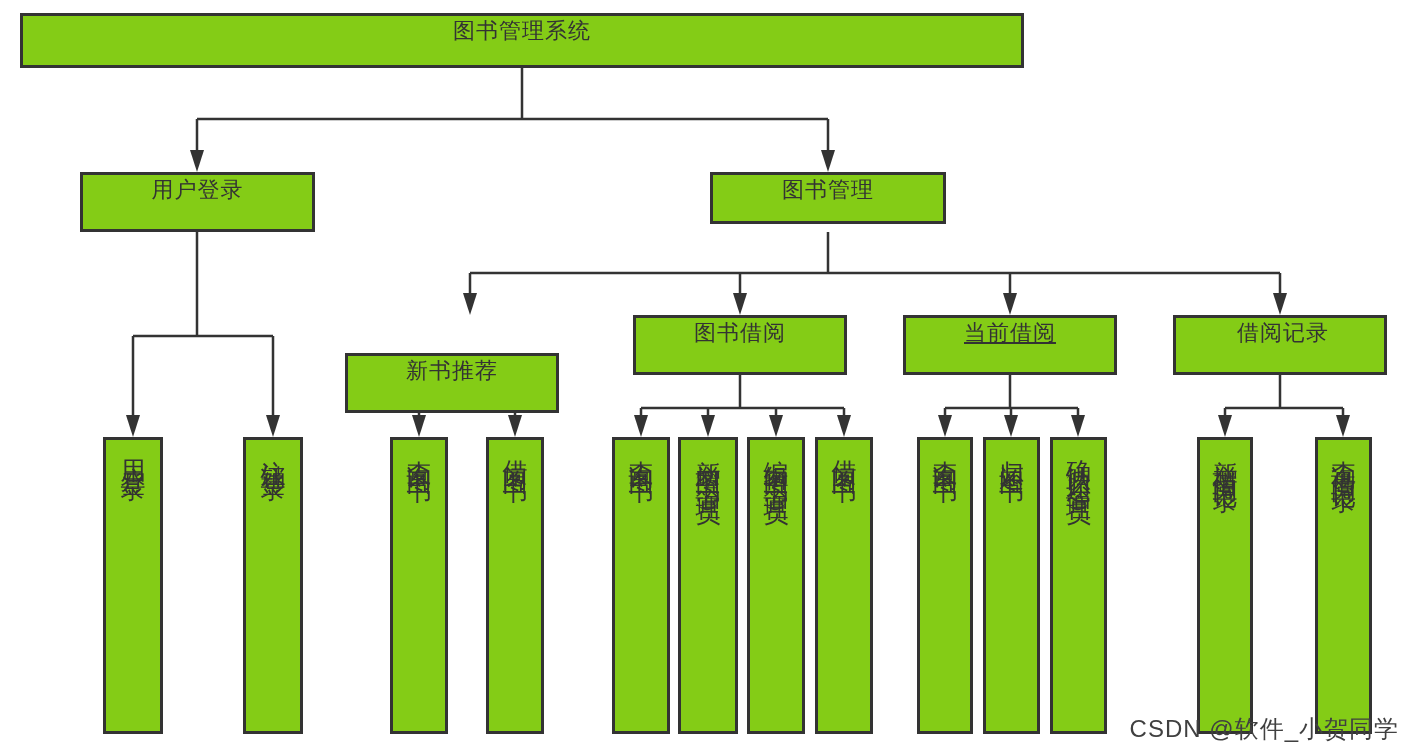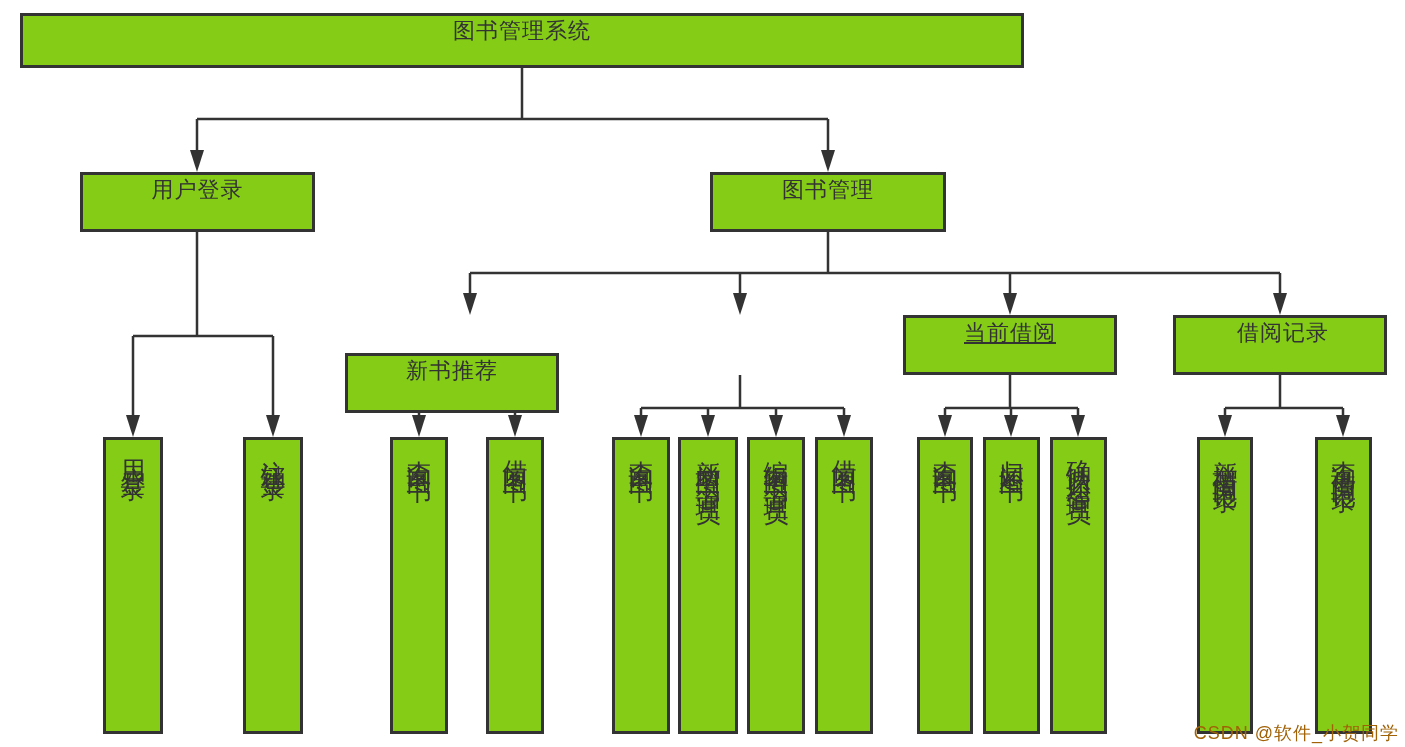--- a/index.html
+++ b/index.html
@@ -22,21 +22,21 @@
     box-sizing: border-box;
     background: #84cc16;
     border: 3px solid #333333;
     display: flex;
     align-items: flex-start;
     justify-content: center;
   }
   .hnode { font-size: 22px; letter-spacing: 1px; }
   .root  { left: 20px;  top: 13px;  width: 1004px; height: 55px; }
   .l2a   { left: 80px;  top: 172px; width: 235px; height: 60px; }
-  .l2b   { left: 710px; top: 172px; width: 236px; height: 60px; }
+  .l2b   { left: 710px; top: 172px; width: 236px; height: 52px; }
   .l3a   { left: 345px; top: 315px; width: 214px; height: 60px; margin-top: 38px; }
   .l3b   { left: 633px; top: 315px; width: 214px; height: 60px; }
   .l3c   { left: 903px; top: 315px; width: 214px; height: 60px; text-decoration: underline; }
   .l3d   { left: 1173px; top: 315px; width: 214px; height: 60px; padding-left: 6px; }
   .leaf  { top: 437px; height: 297px; border-width: 3px; }
   .leaf .vtext {
     writing-mode: vertical-rl;
     text-orientation: mixed;
     font-size: 25px;
     letter-spacing: 6px;
@@ -53,22 +53,22 @@
   .f08 { left: 815px;  width: 58px; }
   .f09 { left: 917px;  width: 56px; }
   .f10 { left: 983px;  width: 57px; }
   .f11 { left: 1050px; width: 57px; }
   .f12 { left: 1197px; width: 56px; }
   .f13 { left: 1315px; width: 57px; }
   #watermark {
     position: absolute;
     right: 6px;
     bottom: 2px;
-    font-size: 18px;
-    color: #a16207;
+    font-size: 24px;
+    color: #404040;
     letter-spacing: 1px;
     z-index: 5;
   }
   .wire { stroke: #333333; stroke-width: 2.5; fill: none; }
   .arrow { fill: #333333; stroke: none; }
 </style>
 </head>
 <body>
 
 <div id="canvas">
@@ -116,20 +116,23 @@
   <div class="node hnode l2a">
     <span>用户登录</span>
   </div>
   <div class="node hnode l2b">
     <span>图书管理</span>
   </div>
 
   <div class="node hnode l3a">
     <span>新书推荐</span>
   </div>
+  <div class="node hnode l3b">
+    <span>图书借阅</span>
+  </div>
   <div class="node hnode l3c">
     <span>当前借阅</span>
   </div>
   <div class="node hnode l3d">
     <span>借阅记录</span>
   </div>
 
   <div class="node leaf f01">
     <span class="vtext">用户登录</span>
   </div>

